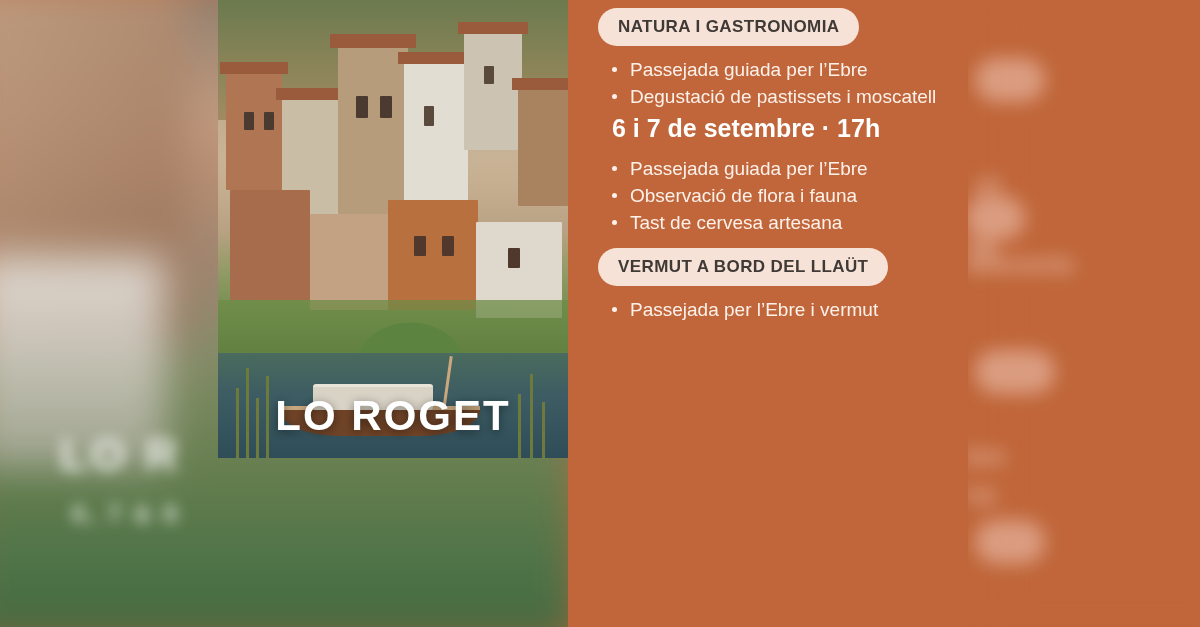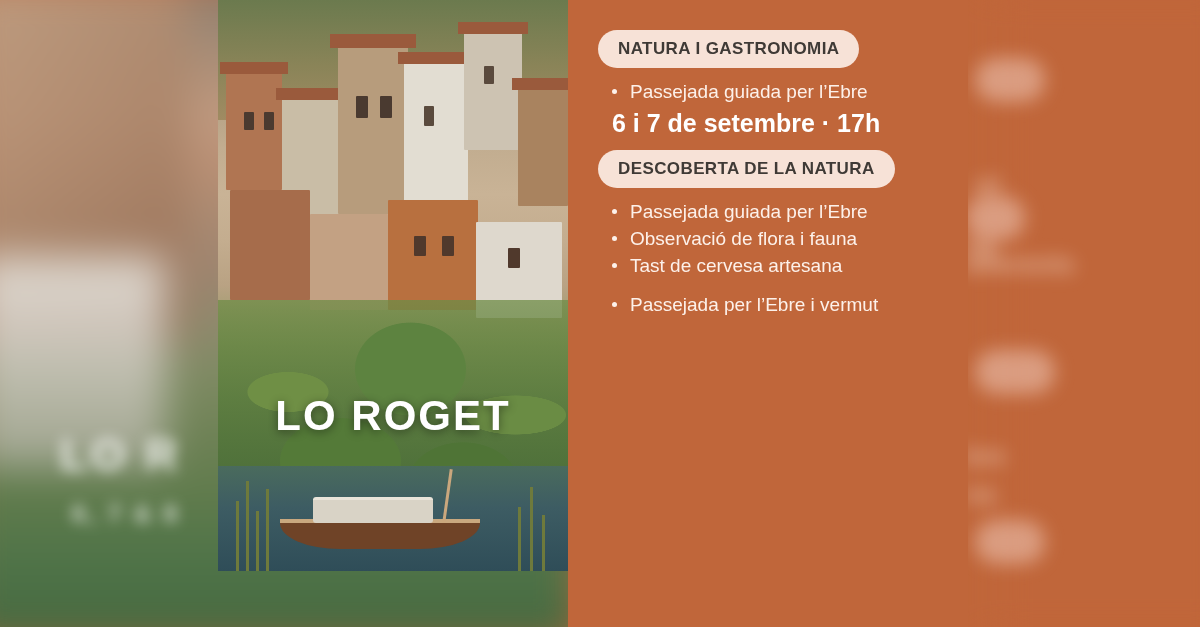--- a/index.html
+++ b/index.html
@@ -87,21 +87,21 @@
     background: rgba(250,225,215,.45);
     border-radius: 30px;
     height: 44px;
     width: 120px;
     filter: blur(2px);
   }
 
   
   .photo {
     position: absolute;
-    left: 218px; top: 0; width: 350px; height: 571px;
+    left: 218px; top: 0; width: 350px; height: 458px;
     overflow: hidden;
     background:
       linear-gradient(to bottom,
         #6e7d53 0%, #7c7f55 6%,
         #9a8a6c 12%, #b5a184 18%,
         #c2ad90 26%, #c9b396 34%,
         #c4ad8f 42%, #b9a283 50%,
         #8f9a63 60%, #6f8a4e 70%,
         #59793f 80%, #49663a 88%,
         #3c5a49 94%, #31505a 100%);
@@ -178,21 +178,21 @@
     font-weight: 700;
     letter-spacing: 2px;
     text-shadow: 0 2px 8px rgba(0,0,0,.5);
   }
 
   
   .panel {
     position: absolute;
     left: 568px; top: 0; width: 400px; height: 627px;
     background: #c0663a;
-    padding: 30px 26px 0 30px;
+    padding: 8px 26px 0 30px;
   }
   .section { margin-bottom: 12px; }
   .pill {
     display: inline-block;
     background: #f7e2d7;
     color: #3f3a36;
     font-size: 17px;
     font-weight: 700;
     letter-spacing: .4px;
     padding: 9px 20px;
@@ -301,34 +301,35 @@
 
     <div class="poster-title">LO ROGET</div>
   </div>
 
   <div class="panel">
 
     <div class="section">
       <div class="pill">NATURA I GASTRONOMIA</div>
       <ul class="items">
         <li>Passejada guiada per l’Ebre</li>
+        <li>Degustació de pastissets i moscatell</li>
       </ul>
       <div class="when">6 i 7 de setembre · 17h</div>
     </div>
 
 
     <div class="section">
-      <div class="pill">DESCOBERTA DE LA NATURA</div>
       <ul class="items">
         <li>Passejada guiada per l’Ebre</li>
         <li>Observació de flora i fauna</li>
         <li>Tast de cervesa artesana</li>
       </ul>
     </div>
 
     <div class="section">
+      <div class="pill">VERMUT A BORD DEL LLAÜT</div>
       <ul class="items">
         <li>Passejada per l’Ebre i vermut</li>
       </ul>
     </div>
 
   </div>
 </div>
 
 </body></html>

